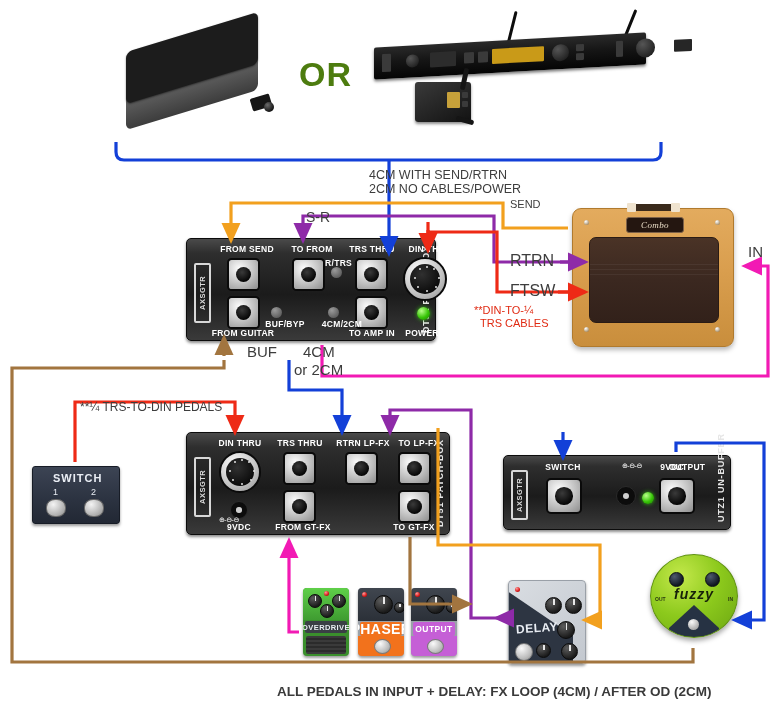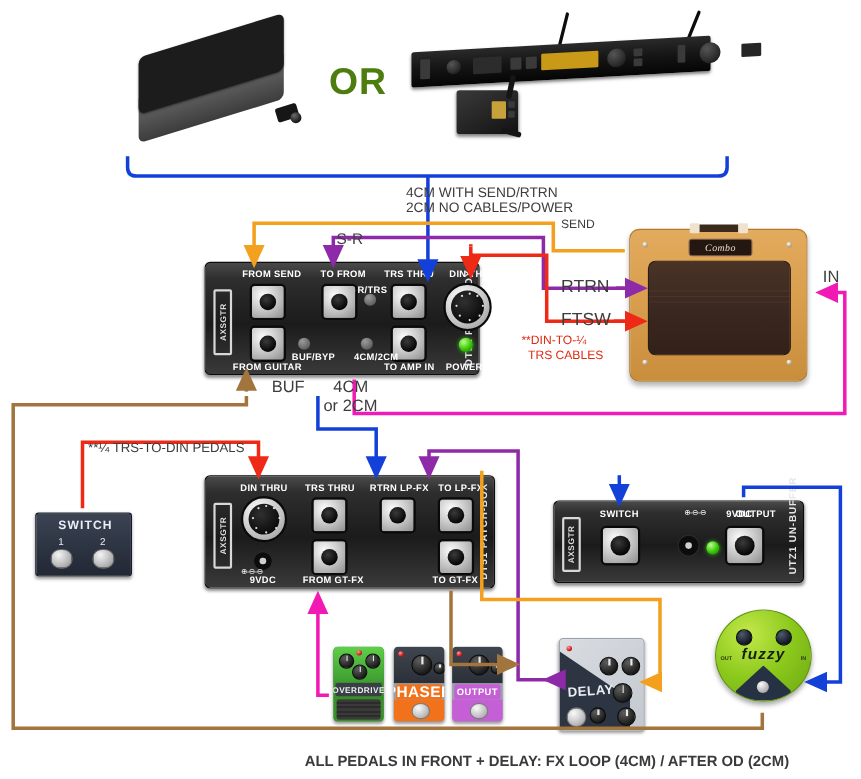--- a/index.html
+++ b/index.html
@@ -447,15 +447,15 @@
   <div class="lbl" style="left:480px;top:317px;font-size:11px;color:#e02a12;">TRS CABLES</div>
 
   <div class="lbl" style="left:748px;top:244px;font-size:15px;">IN</div>
 
   <div class="lbl" style="left:247px;top:344px;font-size:15px;">BUF</div>
   <div class="lbl" style="left:303px;top:344px;font-size:15px;">4CM</div>
   <div class="lbl" style="left:294px;top:362px;font-size:15px;">or 2CM</div>
 
   <div class="lbl" style="left:80px;top:401px;font-size:12px;">**¼ TRS-TO-DIN PEDALS</div>
 
-  <div id="caption" style="left:277px;top:684px;font-size:13.5px;">ALL PEDALS IN FRONT + DELAY: FX LOOP (4CM) / AFTER OD (2CM)</div>
+  <div id="caption" style="left:277px;top:684px;font-size:13.5px;">ALL PEDALS IN INPUT + DELAY: FX LOOP (4CM) / AFTER OD (2CM)</div>
 
 </div>
 
 </body></html>

